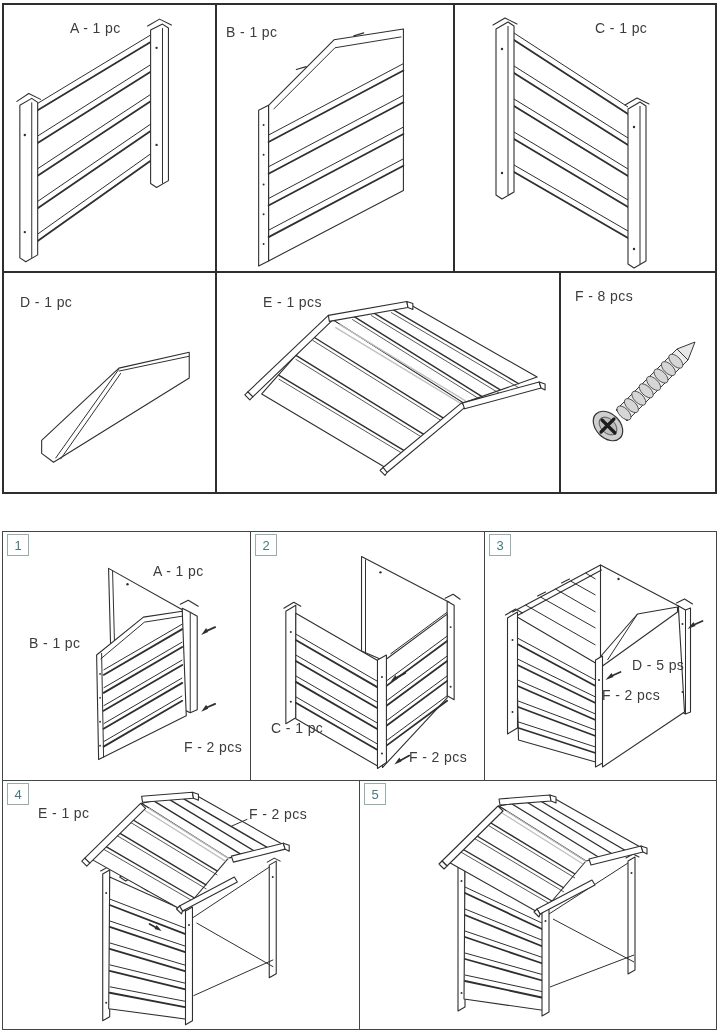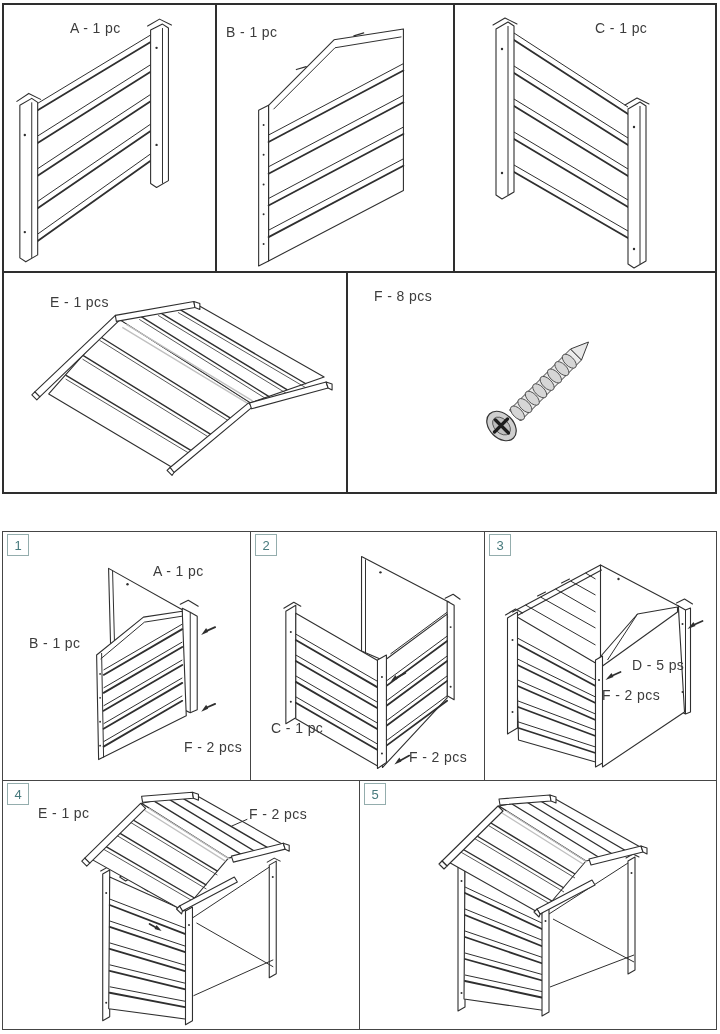--- a/index.html
+++ b/index.html
@@ -92,20 +92,31 @@
             <circle class="dot" cx="46" cy="168" r="1.2"></circle>
             <circle class="dot" cx="178" cy="122" r="1.2"></circle>
             <circle class="dot" cx="178" cy="244" r="1.2"></circle>
           </g>
         </svg>
         <div class="lbl" style="left:140px;top:16px;">C - 1 pc</div>
       </div>
     </div>
     <div class="row" style="height:219px;">
 
+      <div class="cell" style="width:213px;">
+        <svg class="draw" viewBox="0 0 213 219">
+          <g>
+            <path class="wh" d="M38,168 L116,95 L187,79 L187,105 L50,190 L38,181 Z"></path>
+            <path class="lt" d="M116,96 L52,186"></path>
+            <path class="lt" d="M118,100 L57,187"></path>
+            <path class="lt" d="M116,98 L187,83"></path>
+          </g>
+        </svg>
+        <div class="lbl" style="left:16px;top:22px;">D - 1 pc</div>
+      </div>
 
       <div class="cell" style="width:344px;">
         <svg class="draw" viewBox="0 0 344 219">
           <g>
             <path class="wh" d="M113,44 L248,130 L171,196 L45,121 Z"></path>
             <path class="lt" d="M96,63 L229,146 M79,82 L210,163 M62,102 L190,179" style="stroke-width:1.4"></path>
             <path class="thn" d="M96,67 L229,150 M79,86 L210,167 M62,106 L190,183"></path>
             <path class="wh" d="M116,46 L194,31 L322,104 L248,130 Z"></path>
             <path class="lt" d="M136,42 L267,124 M155,38 L285,117 M175,35 L304,111" style="stroke-width:1.4"></path>
             <path class="thn" d="M136,46 L267,128 M155,42 L285,121 M175,39 L304,115"></path>
@@ -136,21 +147,21 @@
               <ellipse cx="91.6" cy="110.4" rx="8.8" ry="4.6" transform="rotate(45 91.6 110.4)"></ellipse>
               <ellipse cx="99" cy="103" rx="8.8" ry="4.6" transform="rotate(45 99 103)"></ellipse>
               <ellipse cx="106.4" cy="95.6" rx="8.8" ry="4.6" transform="rotate(45 106.4 95.6)"></ellipse>
               <ellipse cx="113.8" cy="88.2" rx="8.8" ry="4.6" transform="rotate(45 113.8 88.2)"></ellipse>
             </g>
             <ellipse cx="46" cy="153" rx="17" ry="12" transform="rotate(45 46 153)" style="fill:#cfcfcf;stroke:#333;stroke-width:1.2;"></ellipse>
             <ellipse cx="46" cy="153" rx="10.5" ry="7" transform="rotate(45 46 153)" style="fill:#bdbdbd;stroke:#444;stroke-width:0.8;"></ellipse>
             <path d="M40,147 L53,160 M52,146 L39,159" style="fill:none;stroke:#1c1c1c;stroke-width:3.2;stroke-linecap:round;"></path>
           </g>
         </svg>
-        <div class="lbl" style="left:14px;top:16px;margin-left:12px;">F - 8 pcs</div>
+        <div class="lbl" style="left:14px;top:16px;">F - 8 pcs</div>
       </div>
     </div>
   </div>
 
   <div id="steps-grid" class="grid">
     <div class="row row1">
 
       <div class="cell" style="width:248px;">
         <div class="step-num">1</div>
         <svg class="draw" viewBox="0 0 248 248">

